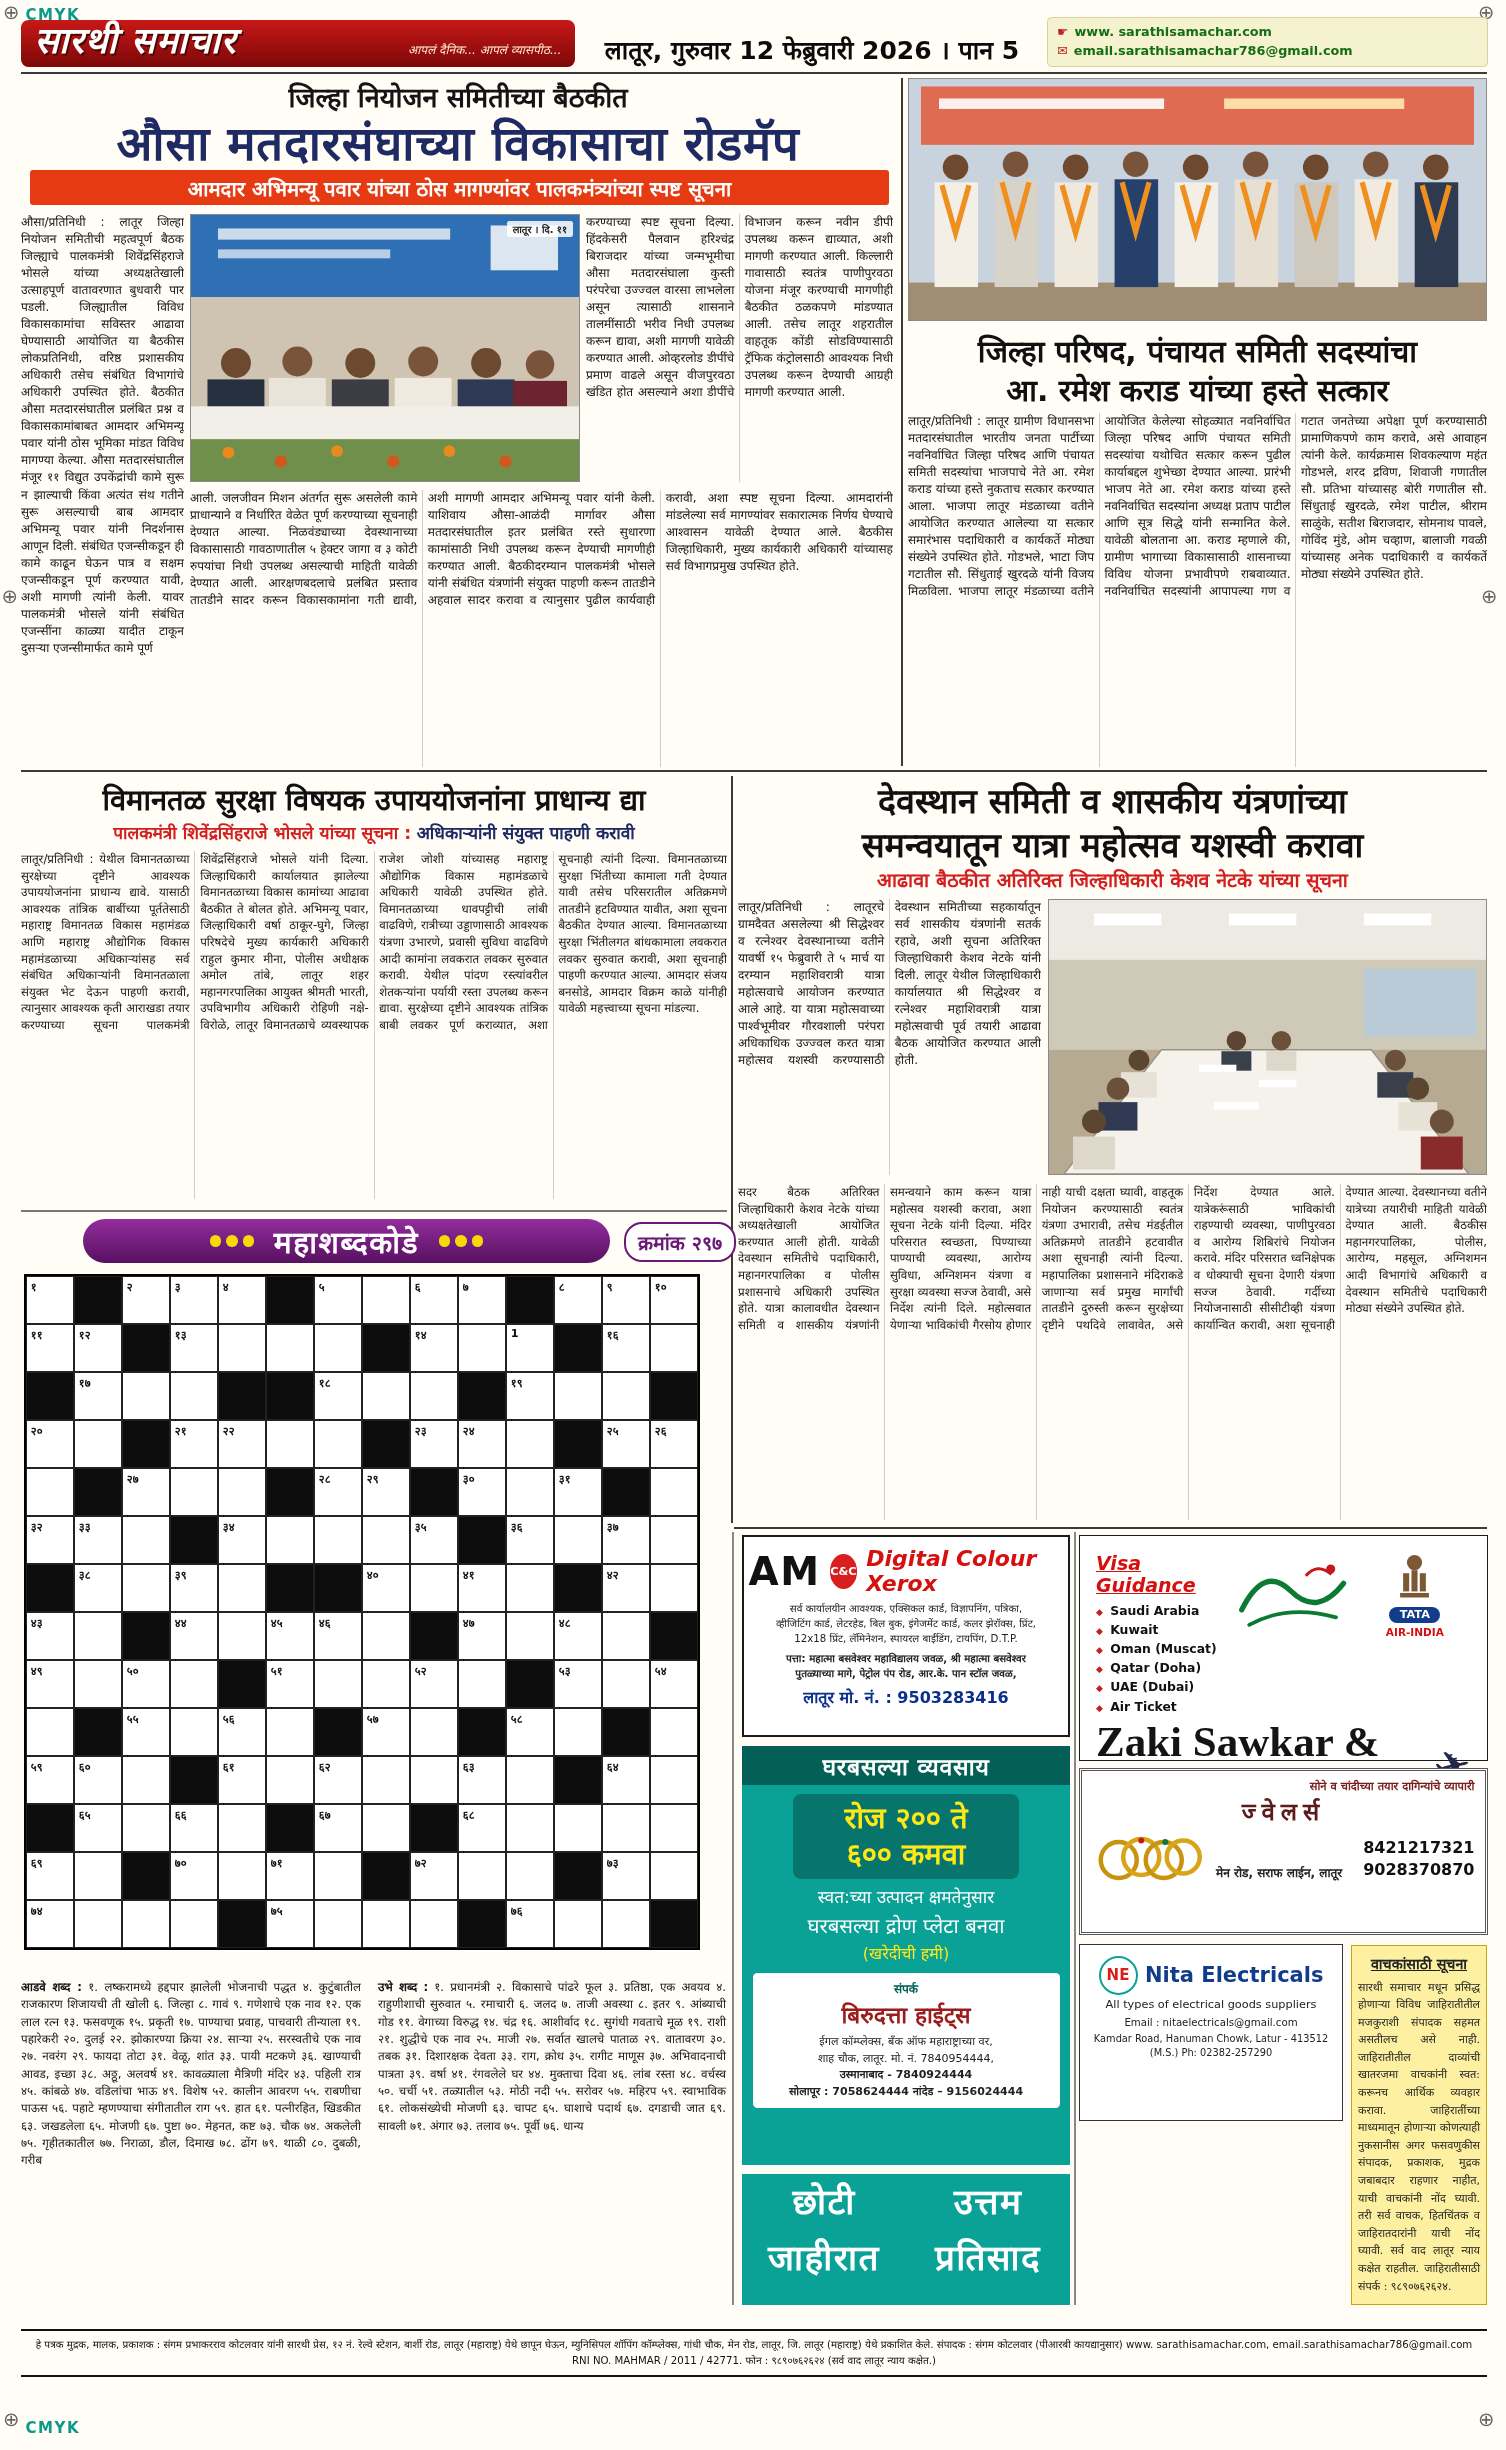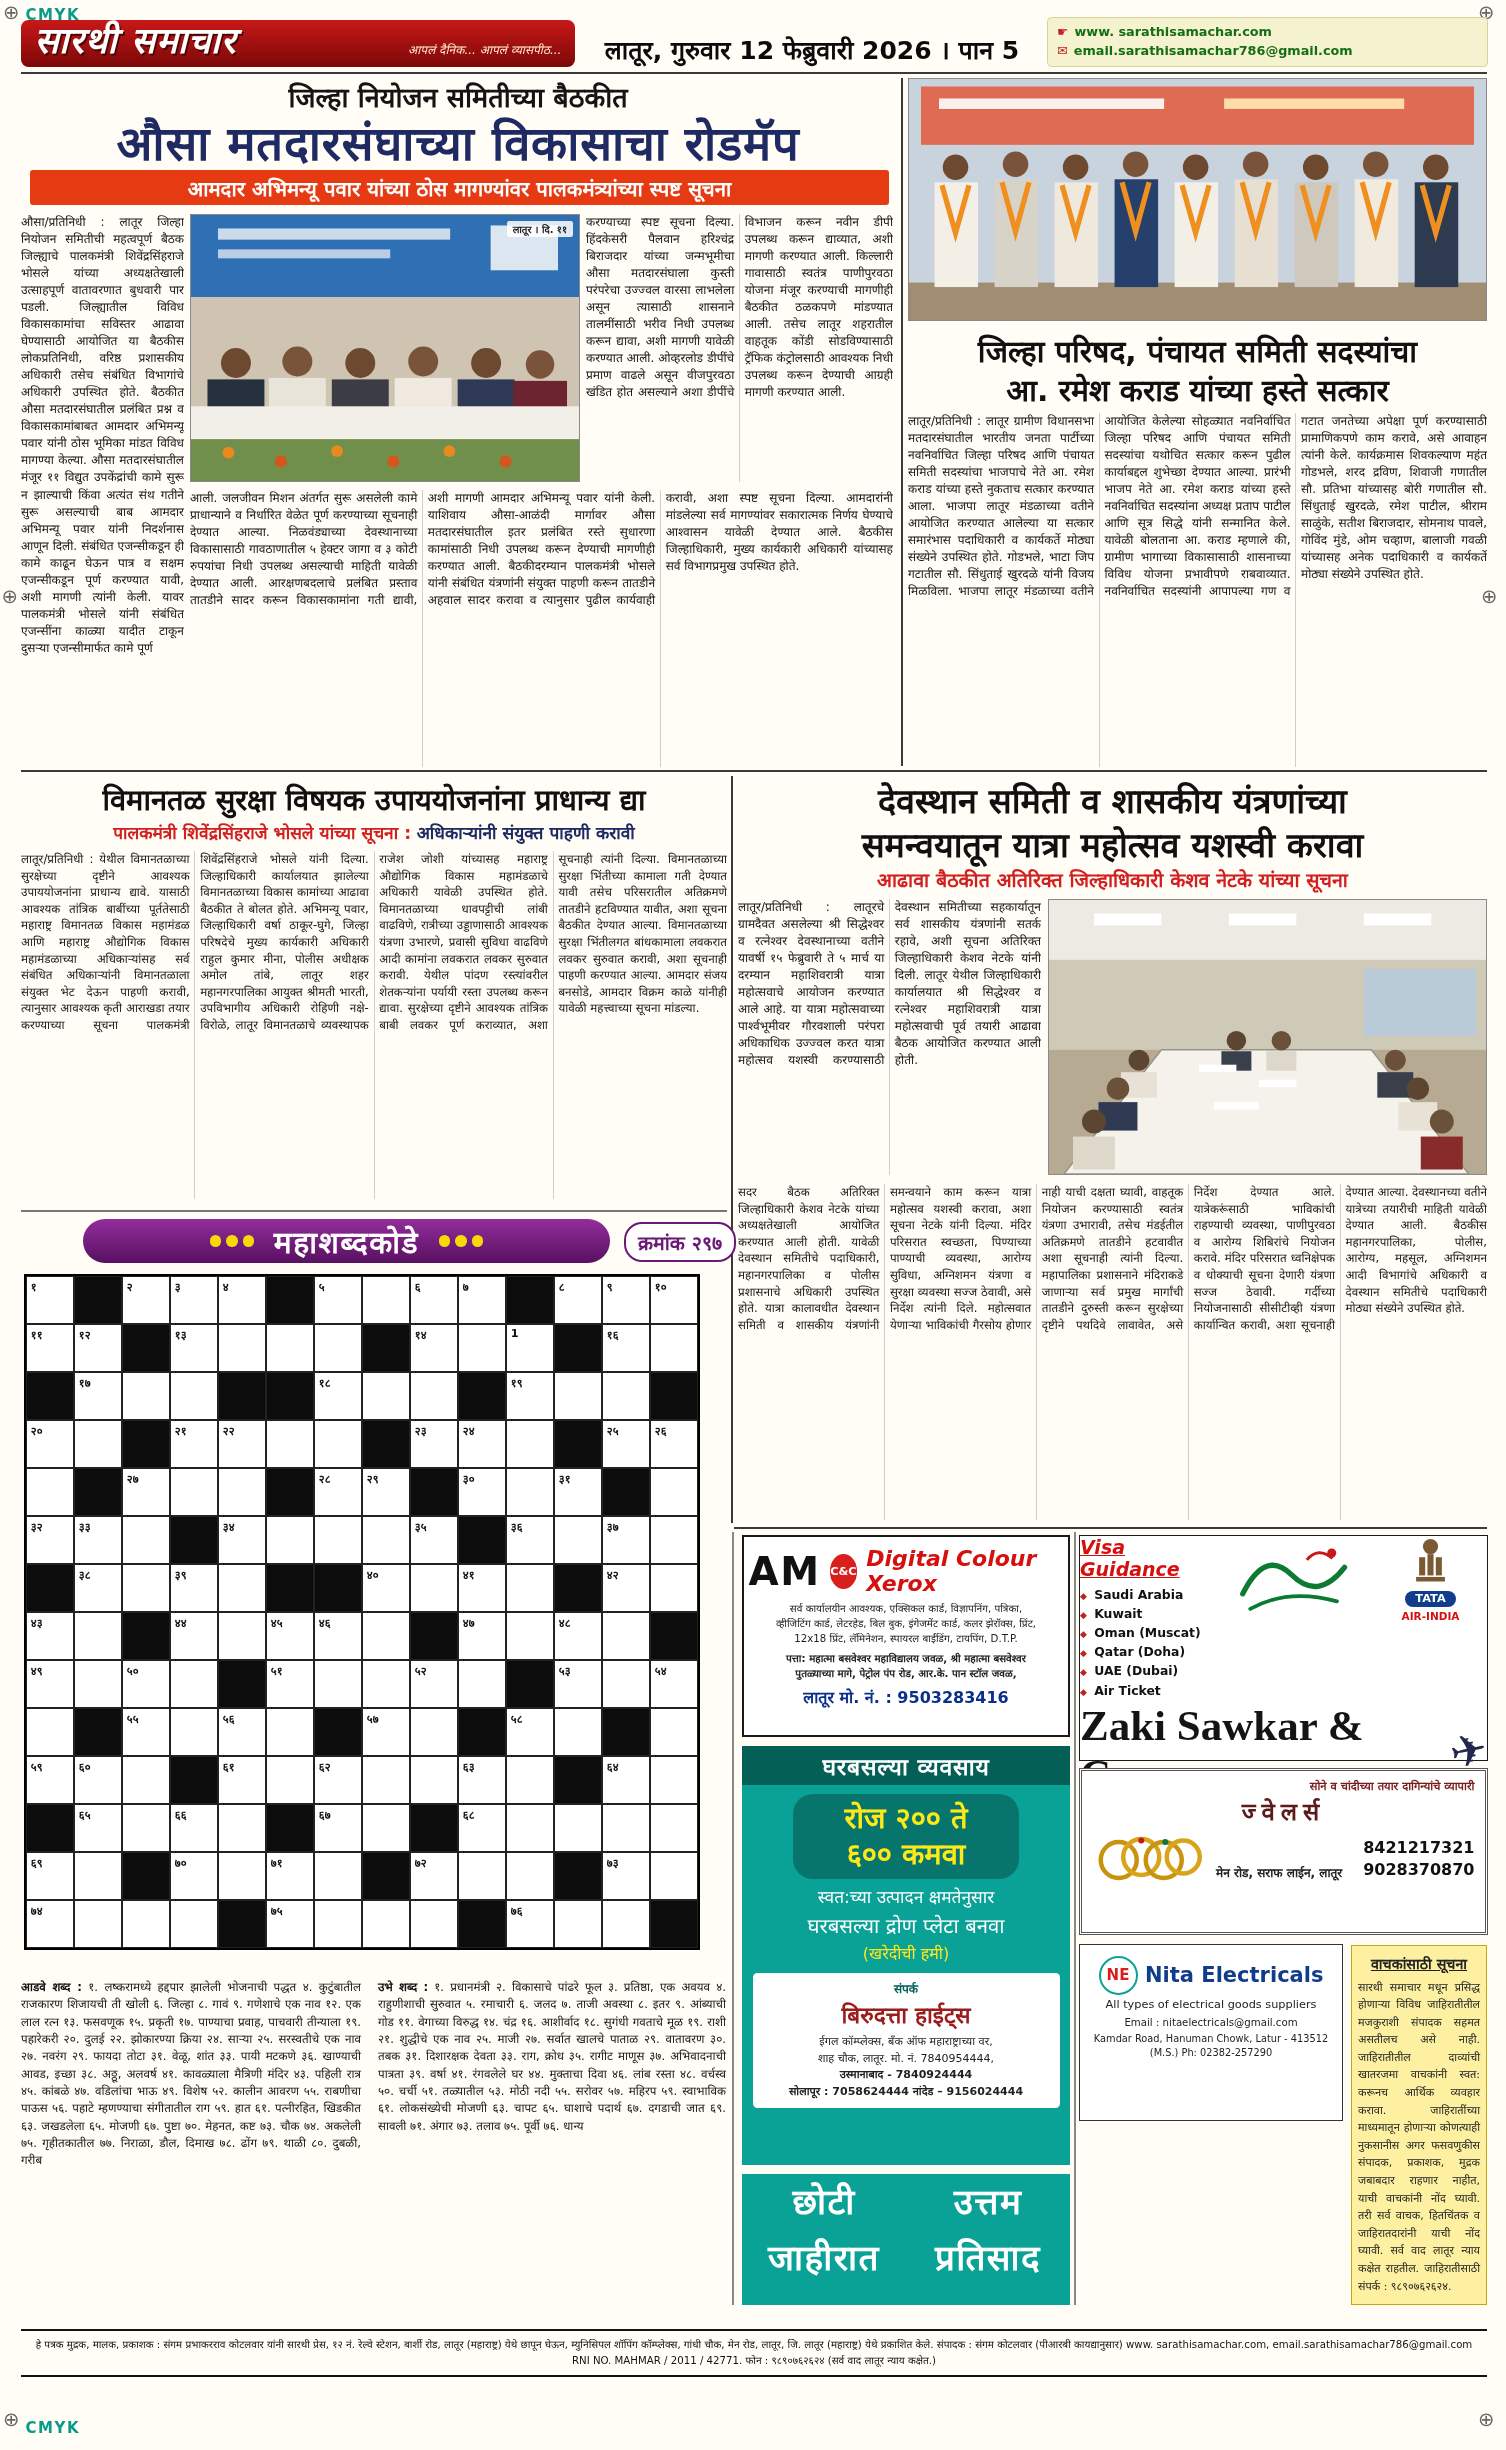--- a/index.html
+++ b/index.html
@@ -52,21 +52,21 @@
   .ad{border:1.5px solid #1a1a1a;background:#fff}
   .am-row{display:flex;align-items:center;justify-content:center;gap:9px;margin-top:4.5px}
   .am-brand{font-size:39px;font-weight:bold;color:#111;letter-spacing:1.5px}
   .am-chip{width:35px;height:35px;border-radius:50%;background:#d91e1e;color:#fff;font-size:11.3px;font-weight:bold;display:flex;align-items:center;justify-content:center}
   .am-title{font-size:22px;font-weight:bold;font-style:italic;color:#d60f0f}
   .am-line{font-size:10.2px;color:#222;text-align:center;line-height:1.45}
   .am-phone{font-size:16px;font-weight:bold;color:#0a2f8c;text-align:center;margin-top:4.5px}
   .teal{background:#0aa296}
   .ghar-ribbon{background:#045f56;height:39px;display:flex;align-items:center;justify-content:center}
   .ghar-ribbon span{color:#fff;font-size:23px;font-weight:bold;letter-spacing:0.8px}
-  .ghar-burst{background:rgba(0,0,0,.28);border-radius:20px;width:226px;margin:9px auto 6px auto;padding:6px 0;text-align:center}
+  .ghar-burst{background:rgba(0,0,0,.28);border-radius:8px;width:226px;margin:9px auto 6px auto;padding:6px 0;text-align:center}
   .ghar-burst div{color:#ffe818;font-size:29px;font-weight:bold;line-height:1.25}
   .ghar-line{color:#fff;text-align:center;font-weight:normal}
   .ghar-card{background:#fff;margin:9px 10.5px;border-radius:4.5px;padding:7.5px 6px;text-align:center}
   .ghar-contact{font-size:12px;font-weight:bold;color:#045f56}
   .ghar-co{font-size:22.6px;font-weight:bold;color:#9c1c1c;margin:1.5px 0 4.5px 0}
   .ghar-addr{font-size:11px;color:#222;line-height:1.5}
   .chhoti-line{color:#fff;font-weight:bold;font-size:35px;text-align:center;line-height:1.6;letter-spacing:1.5px}
   .visa-title{color:#d60f0f;font-size:19px;font-weight:bold;font-style:italic;text-decoration:underline;margin-bottom:4.5px}
   .visa-item{font-size:12.4px;font-weight:bold;color:#111;line-height:1.55}
   .vi-bullet{color:#c22222;font-size:9px;margin-right:3px}
@@ -695,21 +695,21 @@
       <div class="ghar-addr" style="font-weight:bold">उस्मानाबाद - 7840924444</div>
       <div class="ghar-addr" style="font-weight:bold">सोलापूर : 7058624444    नांदेड – 9156024444</div>
     </div>
   </div>
 
   <div class="abs teal" style="left:742px;top:2174px;width:328px;height:131px;display:flex;justify-content:center">
     <div class="chhoti-line">छोटी जाहीरात</div>
     <div class="chhoti-line">उत्तम प्रतिसाद</div>
   </div>
 
-  <div class="abs ad" style="left:1079px;top:1535px;width:409px;height:226px;padding:0">
+  <div class="abs ad" style="left:1079px;top:1535px;width:409px;height:226px;padding:16px">
     <div style="display:flex;justify-content:space-between">
       <div style="width:136px">
         <div class="visa-title">Visa Guidance</div>
         <div>
             <div class="visa-item"><span class="vi-bullet">◆</span> Saudi Arabia</div>
             <div class="visa-item"><span class="vi-bullet">◆</span> Kuwait</div>
             <div class="visa-item"><span class="vi-bullet">◆</span> Oman (Muscat)</div>
             <div class="visa-item"><span class="vi-bullet">◆</span> Qatar (Doha)</div>
             <div class="visa-item"><span class="vi-bullet">◆</span> UAE (Dubai)</div>
             <div class="visa-item"><span class="vi-bullet">◆</span> Air Ticket</div>

